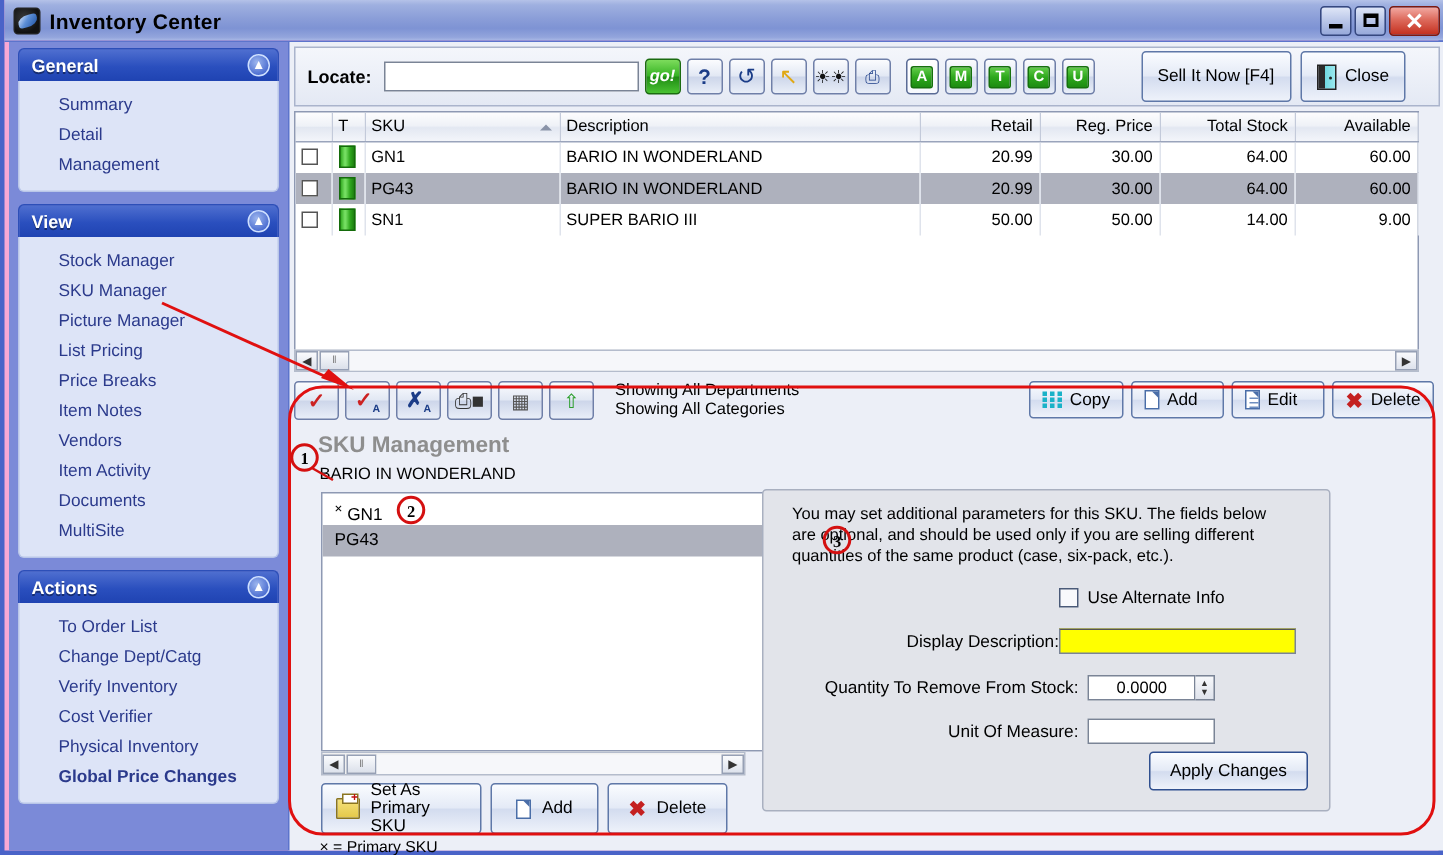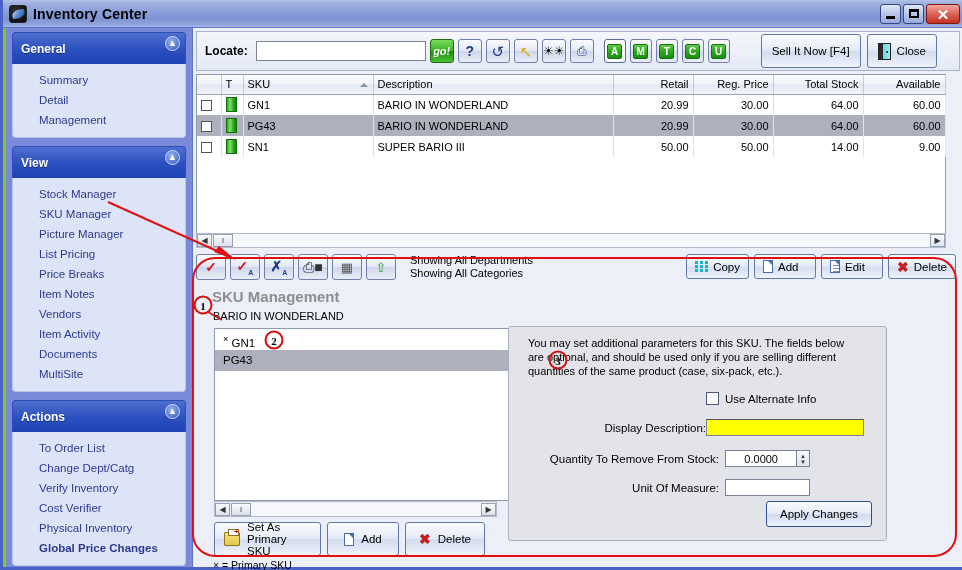--- a/index.html
+++ b/index.html
@@ -11,21 +11,21 @@
     overflow: hidden;
     -webkit-font-smoothing: none;
   }
 
   
   #window {
     position: absolute; left: 0; top: 0;
     width: 962px; height: 570px;
     border: 3px solid #4a63c8;
     border-top: none;
-    background: #84cc16;
+    background: #f9a8d4;
   }
   #titlebar {
     position: absolute; left: 0; top: 0; width: 962px; height: 28px;
     background: linear-gradient(to bottom, #b5c2e8 0%, #9fb0e0 12%, #8b9ed8 45%, #7e93d4 70%, #93a5dc 92%, #aab9e6 100%);
     border-bottom: 1px solid #5c74cc;
     display: flex; align-items: center;
   }
   #title-icon {
     width: 18px; height: 18px; margin-left: 6px; margin-right: 6px;
     background: radial-gradient(circle at 38% 38%, #3a3a3a 0%, #111 70%);
@@ -64,21 +64,21 @@
 
   
   #sidebar {
     position: absolute; left: 3px; top: 28px;
     width: 186px; height: 539px;
     background: #7b8ad8;
     overflow: hidden;
   }
   .panel { margin: 4px 6px 8px 6px; }
   .panel-head {
-    height: 32px;
+    height: 22px;
     background: linear-gradient(to bottom, #4f6fd0 0%, #2a4fbe 55%, #1f43b2 100%);
     border-radius: 4px 4px 0 0;
     display: flex; align-items: center;
     position: relative;
     border: 1px solid #2d4fb8; border-bottom: none;
   }
   .panel-head .t {
     font-size: 12px; font-weight: bold; color: #fff; margin-left: 8px;
     text-shadow: 0 1px 0 rgba(0,0,0,.4);
   }

